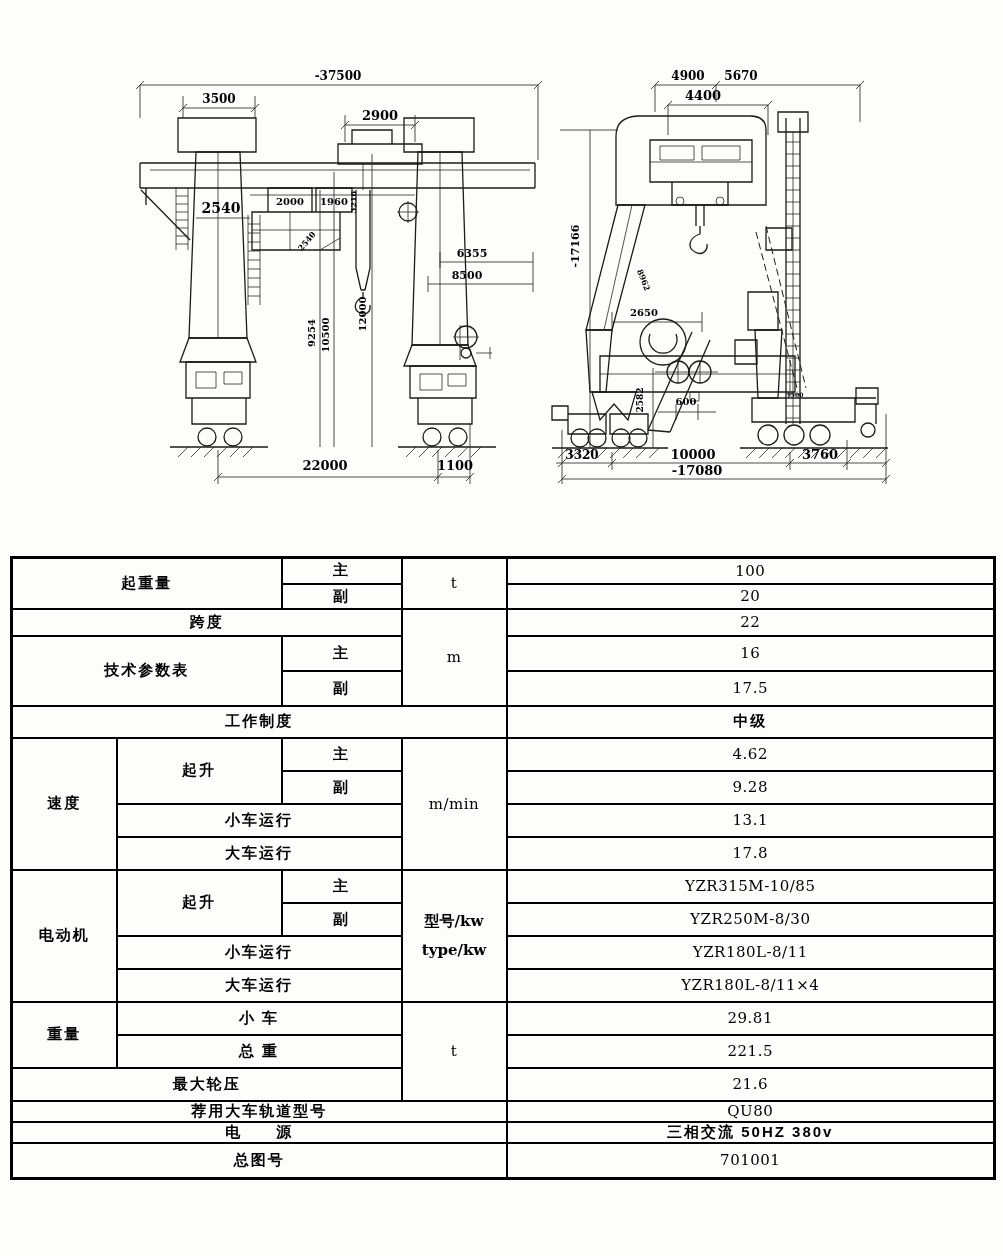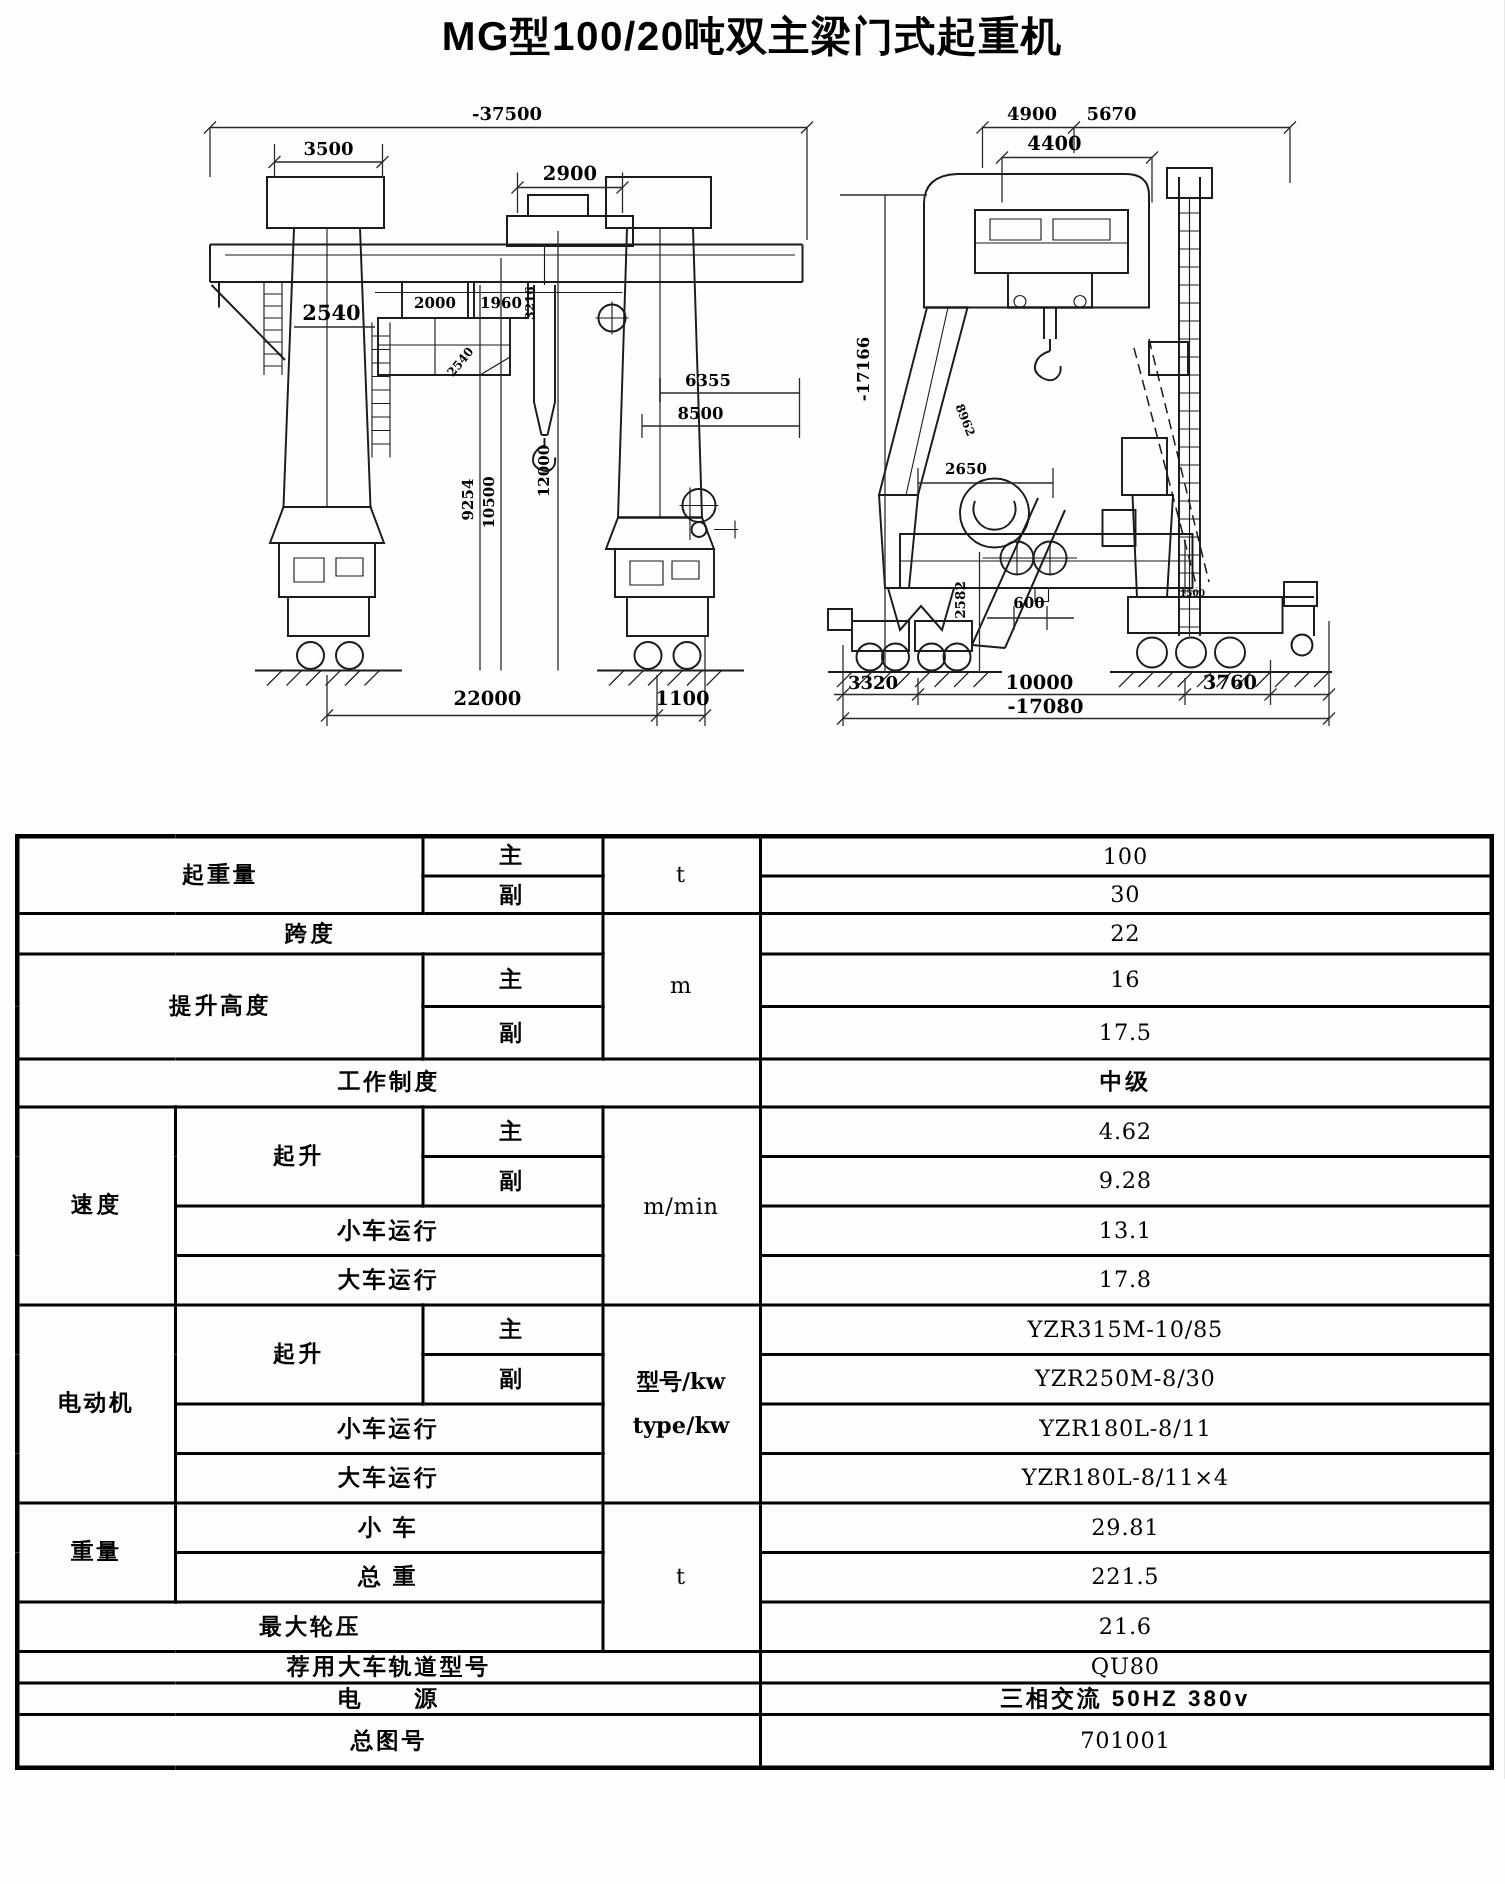--- a/index.html
+++ b/index.html
@@ -24,21 +24,20 @@
   .thin{stroke:#1b1b1b;stroke-width:0.75;fill:none;}
   .dim{stroke:#2a2a2a;stroke-width:0.85;fill:none;}
   .dsh{stroke:#1b1b1b;stroke-width:1;fill:none;stroke-dasharray:7 4;}
   svg text{font-family:"DejaVu Serif","Liberation Serif",serif;fill:#000;text-anchor:middle;font-weight:bold;}
 </style>
 </head>
 <body>
 
 <div class="page">
 
-  <div class="title">MG型100/20吨双主梁门式起重机</div>
 
   <svg class="drawing" width="1003" height="472" viewBox="0 42 1003 472">
 
     <g>
 
       <path class="str" d="M140,163 H535 M140,188 H535 M140,163 V188 M535,163 V188"></path>
       <path class="thin" d="M150,170 H530 M250,195 H415"></path>
 
       <path class="str" d="M141,190 L190,240 M146,188 V205"></path>
 
@@ -195,29 +194,29 @@
       </colgroup>
     <tbody>
       <tr style="height:26px">
         <td class="lbl" colspan="2" rowspan="2">起重量</td>
         <td class="lbl">主</td>
         <td class="unit" rowspan="2">t</td>
         <td class="val">100</td>
       </tr>
       <tr style="height:25px">
         <td class="lbl">副</td>
-        <td class="val">30</td>
+        <td class="val">20</td>
       </tr>
       <tr style="height:27px">
         <td class="lbl" colspan="3">跨度</td>
         <td class="unit" rowspan="3">m</td>
         <td class="val">22</td>
       </tr>
       <tr style="height:35px">
-        <td class="lbl" colspan="2" rowspan="2">提升高度</td>
+        <td class="lbl" colspan="2" rowspan="2">技术参数表</td>
         <td class="lbl">主</td>
         <td class="val">16</td>
       </tr>
       <tr style="height:35px">
         <td class="lbl">副</td>
         <td class="val">17.5</td>
       </tr>
       <tr style="height:32px">
         <td class="lbl padr" colspan="4">工作制度</td>
         <td class="lbl">中级</td>

